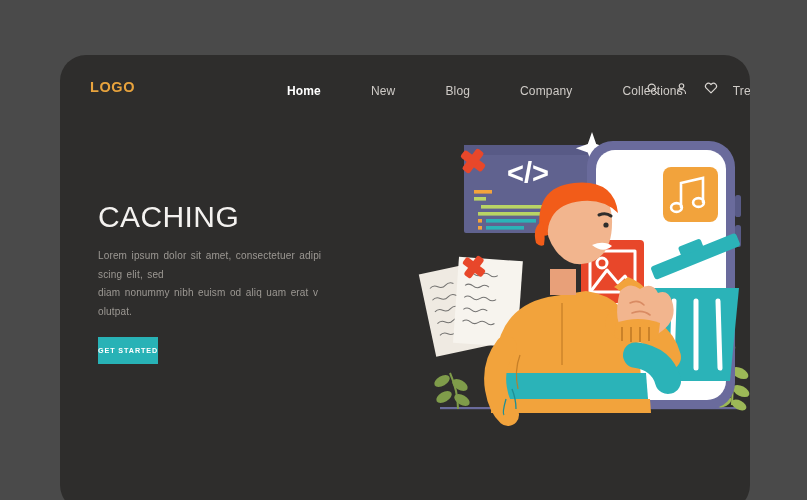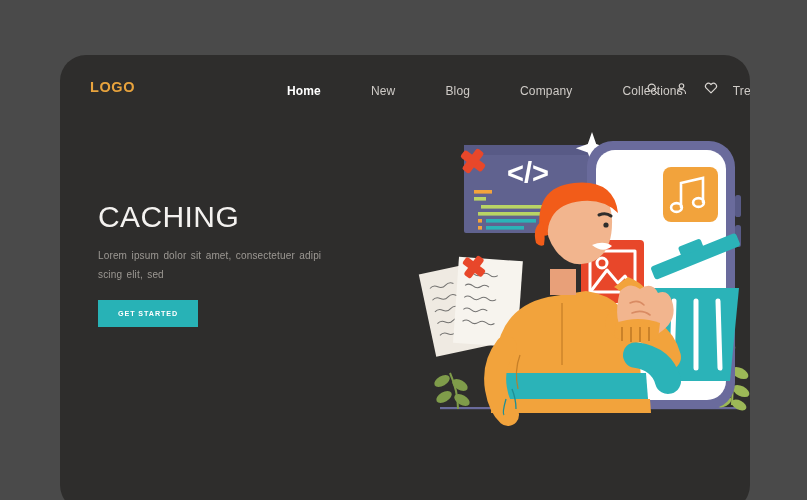--- a/index.html
+++ b/index.html
@@ -68,21 +68,21 @@
     width: 240px;
     word-spacing: 1.5px;
   }
   .cta {
     display: inline-block;
     margin-top: 16px;
     background: #28b2b6;
     color: #ffffff;
     font-size: 7.2px; font-weight: bold;
     letter-spacing: 0.9px;
-    padding: 9px 20px;
+    padding: 9px 0;
     border: none; cursor: pointer;
   }
 
   
   .illo {
     position: absolute;
     left: 318px; top: 0;
     width: 372px; height: 387px;
   }
   .illo svg { display: block; }
@@ -123,20 +123,21 @@
             <path d="M12 20.4 3.9 12.3a5.1 5.1 0 0 1 7.2-7.2l.9.9.9-.9a5.1 5.1 0 0 1 7.2 7.2z"></path>
           </svg>
         </span>
       </div>
     </div>
 
     <div class="hero">
       <div class="hero-title">CACHING</div>
       <div class="hero-sub">
         <div>Lorem ipsum dolor sit amet, consectetuer adipi       scing elit,   sed</div>
+        <div>diam nonummy nibh euism    od aliq uam  erat v olutpat.</div>
       </div>
       <button class="cta">GET STARTED</button>
     </div>
 
     <div class="illo">
       <svg width="372" height="387" viewBox="0 0 372 387">
 
         <g>
           <rect x="62" y="352" width="150" height="2.2" fill="#6a6b9c"></rect>
           <rect x="232" y="352" width="128" height="2.2" fill="#6a6b9c"></rect>

